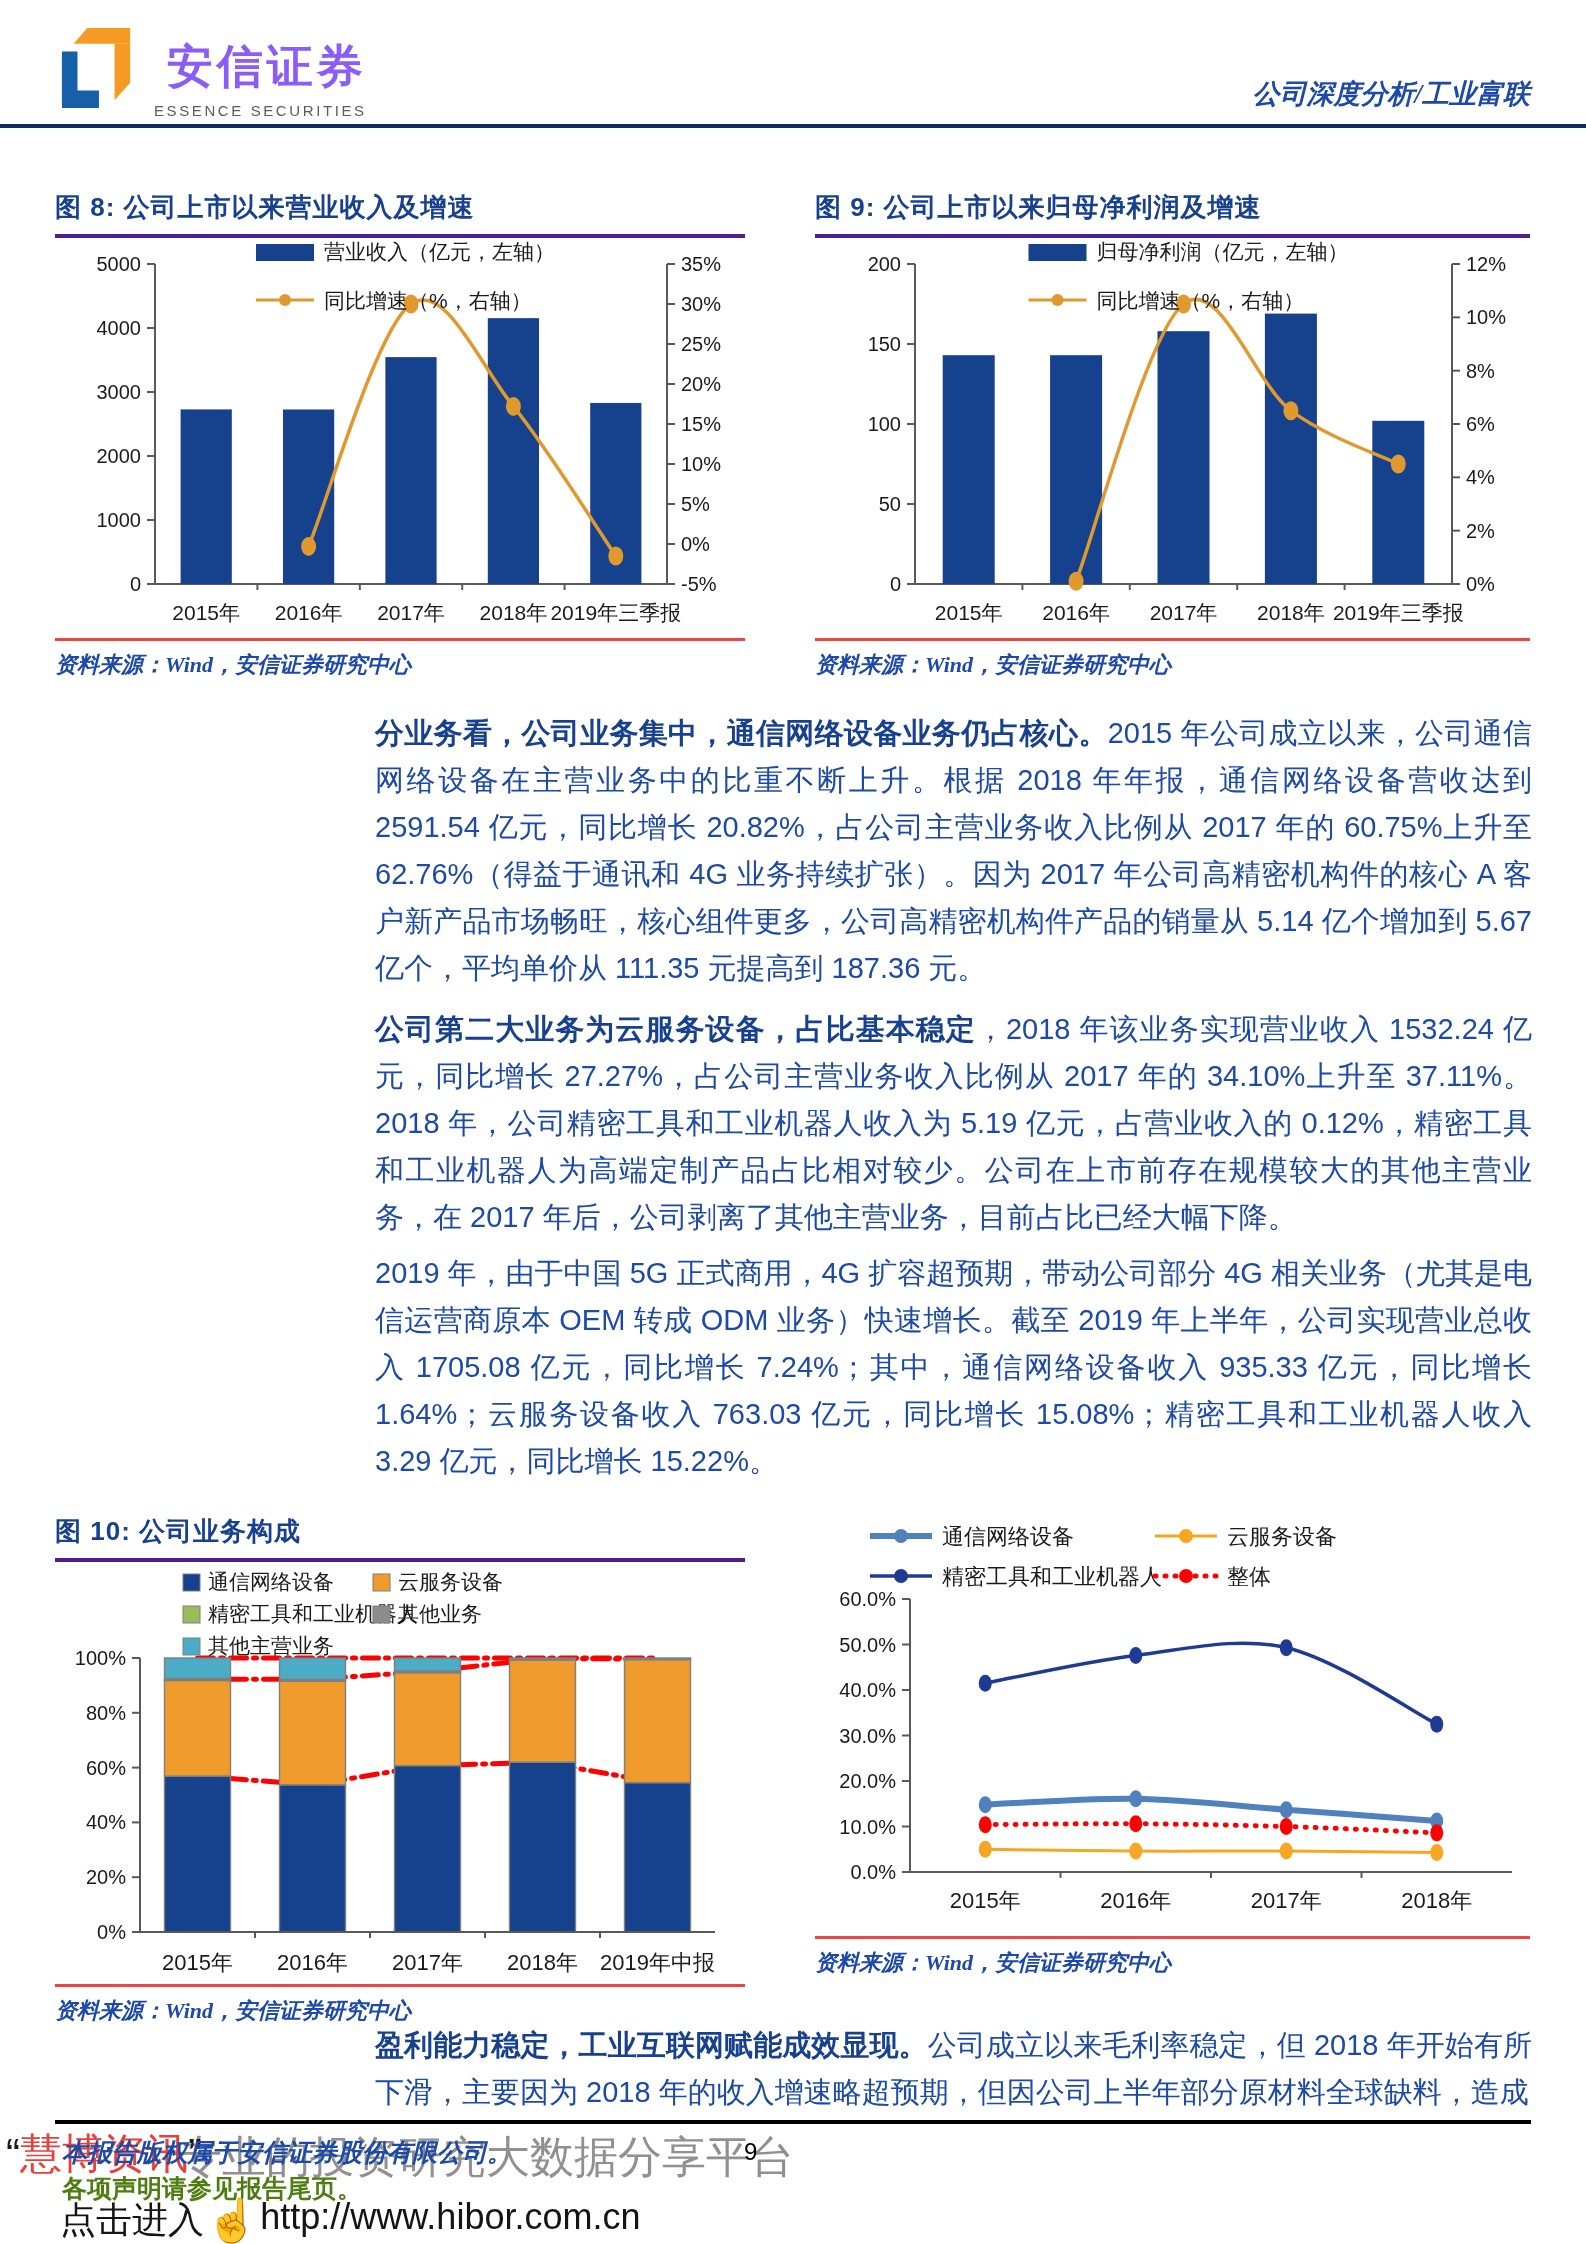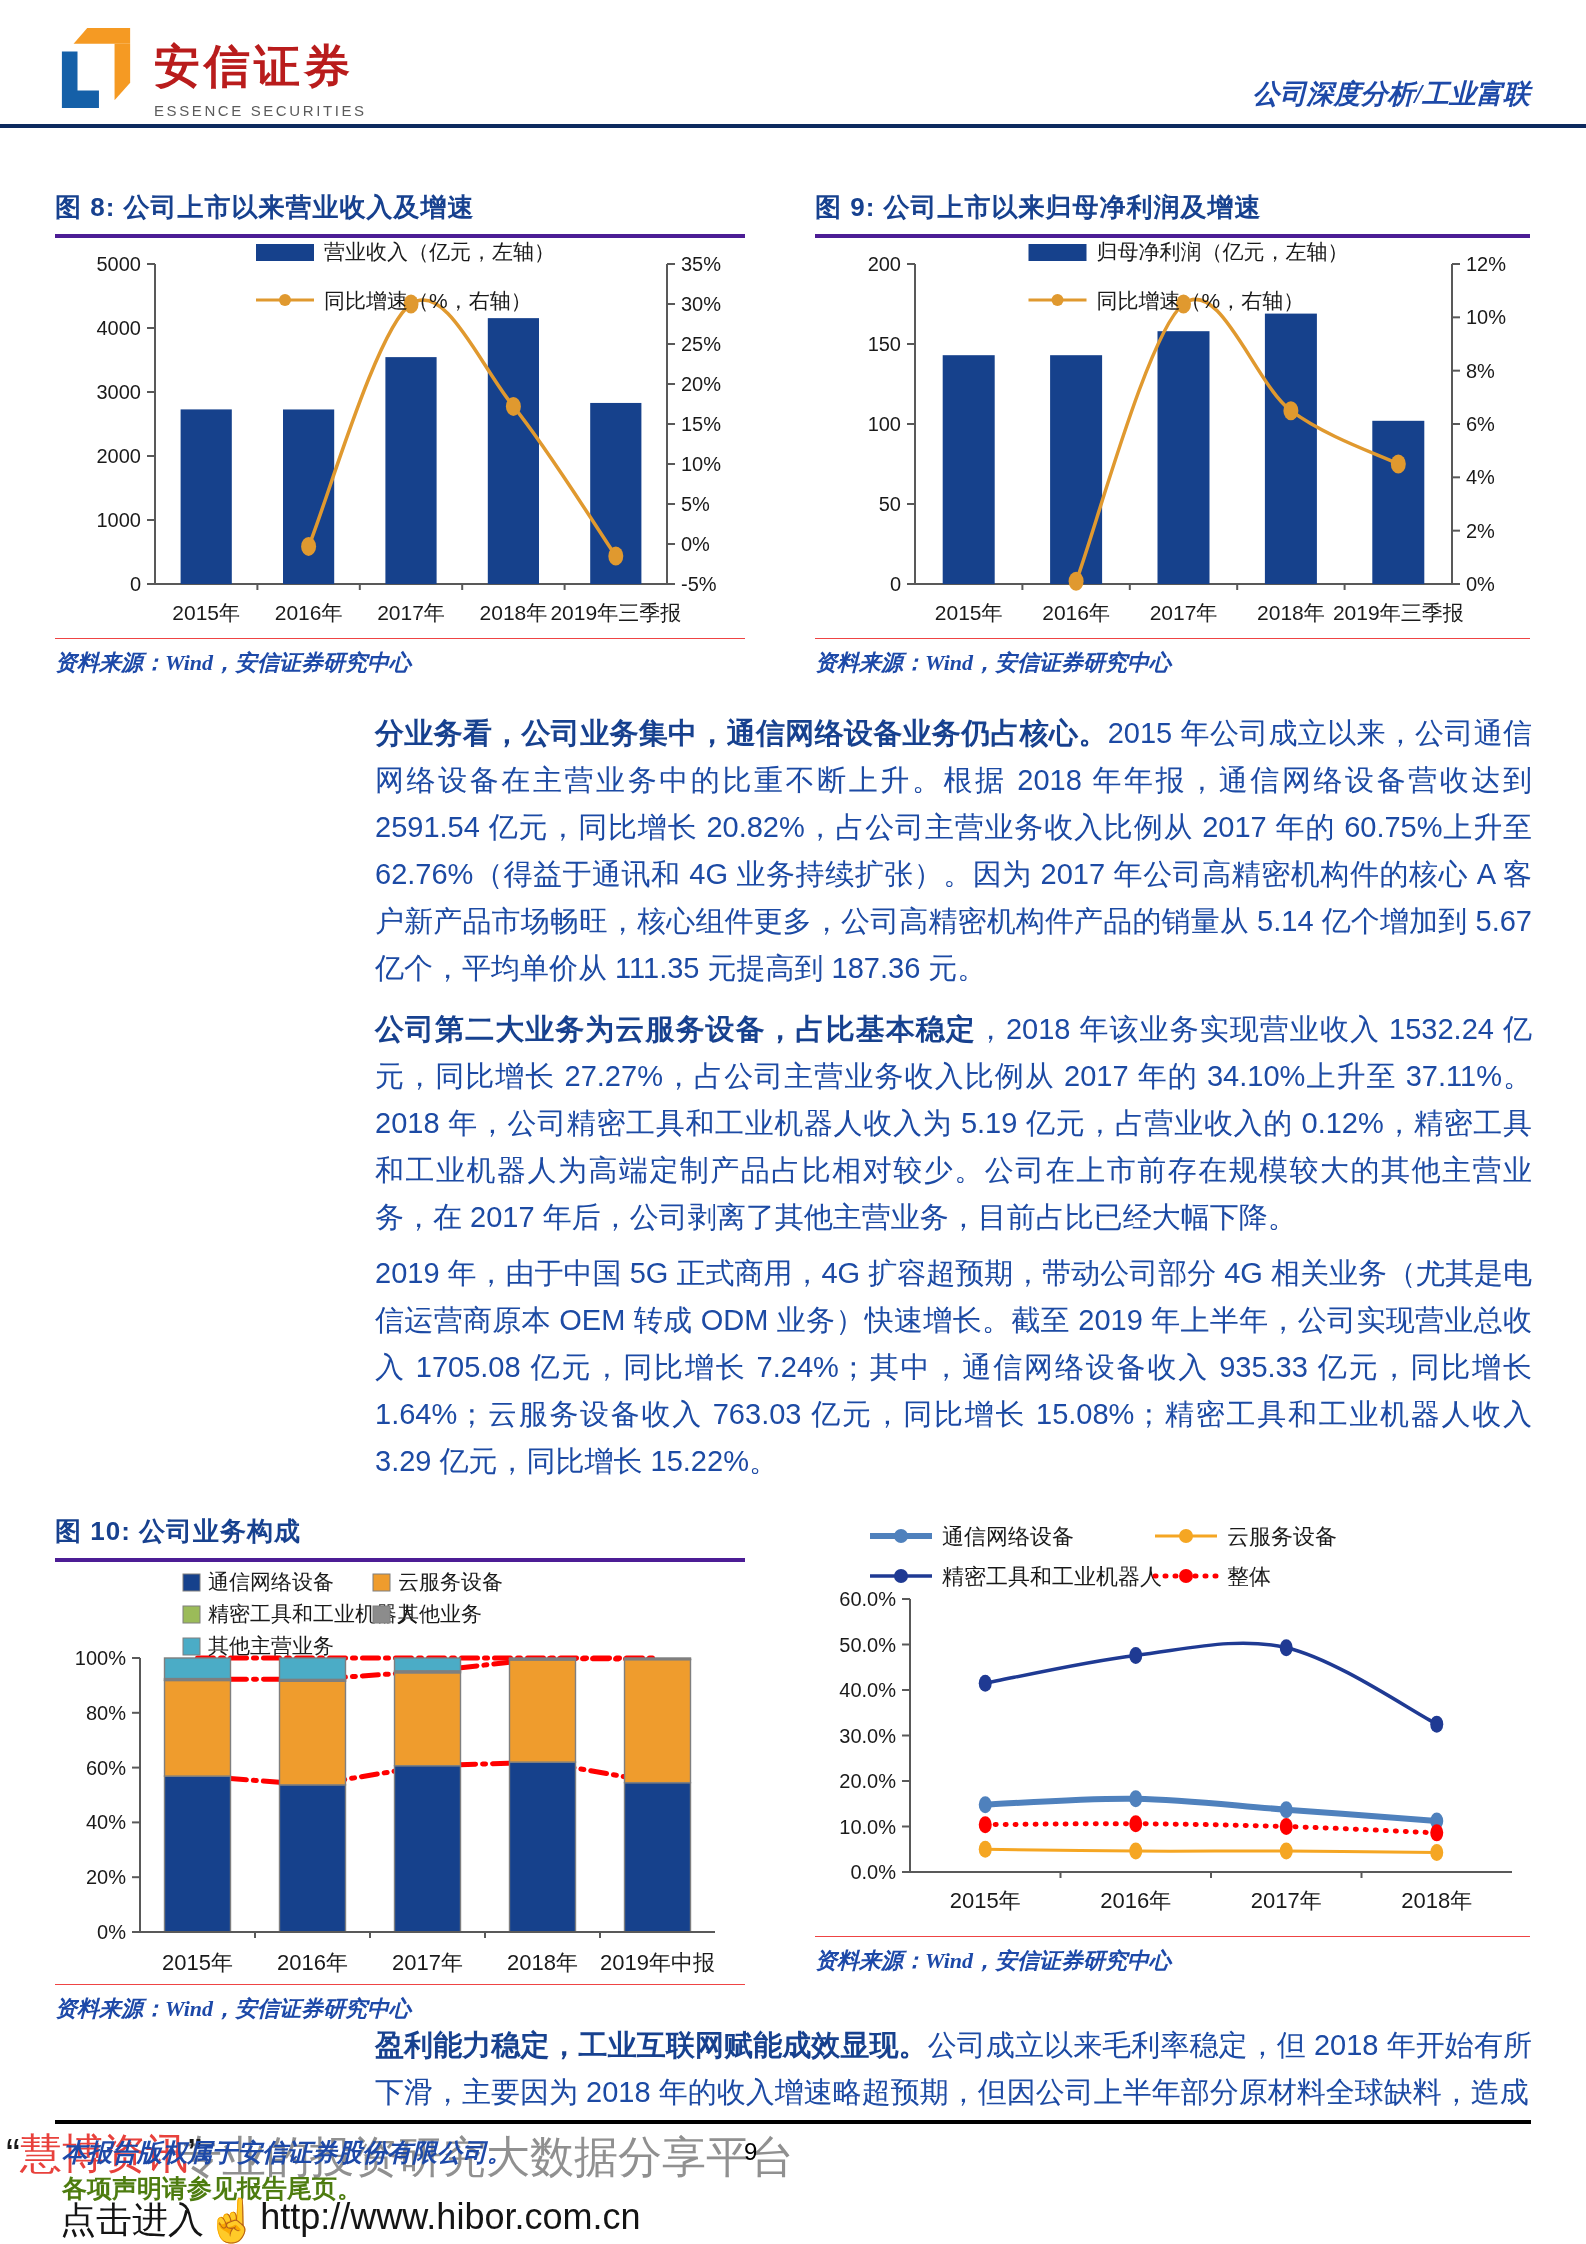--- a/index.html
+++ b/index.html
@@ -7,33 +7,33 @@
   body {
     width:1586px; height:2244px; position:relative; overflow:hidden;
     font-family:"Liberation Sans", sans-serif; color:#1C4AA4;
   }
   
   .header { position:absolute; top:0; left:0; width:1586px; height:128px;
             border-bottom:4px solid #0D2A5E; }
   .logo-wrap { position:absolute; left:58px; top:26px; display:flex; align-items:flex-start; }
   .logo-mark { width:78px; height:84px; }
   .brand-text { margin-left:18px; padding-top:10px; }
-  .brand-cn { font-size:46px; font-weight:700; color:#b91c1c; letter-spacing:4px; }
+  .brand-cn { font-size:46px; font-weight:700; color:#8b5cf6; letter-spacing:4px;text-align:right; }
   .brand-en { font-size:15px; color:#5B5B5B; letter-spacing:2.6px; margin-top:4px;text-align:right; }
   .header-right { position:absolute; right:56px; bottom:12px; font-size:27px; color:#1D49A8;
                   font-family:"Liberation Serif", serif; font-style:italic; font-weight:700; }
   
   .figrow { position:absolute; left:55px; width:1475px; display:flex; justify-content:space-between; }
   .figrow1 { top:190px; }
   .figrow2 { top:1486px;margin-top:28px; }
   .figure-690 { width:690px; }
   .figure-715 { width:715px; }
   .fig-title { font-size:26px; font-weight:700; color:#17418F; padding-bottom:9px;
                border-bottom:4px solid #4c1d95; letter-spacing:1px; }
-  .fig-source { border-top:1px solid #ef4444; margin-top:2px; padding-top:9px;
+  .fig-source { border-top:3px solid #ef4444; margin-top:2px; padding-top:9px;
                 font-size:22px; color:#1D49A8; font-style:italic; font-weight:700;
                 font-family:"Liberation Serif", serif; }
   svg.chart { display:block; }
   
   .para { position:absolute; left:375px; width:1157px; font-size:29px; line-height:1.62;
           color:#1C4AA4; text-align:justify; }
   .para b { color:#17418F; }
   .p1 { top:710px; } .p2 { top:1006px; } .p3 { top:1250px; } .p4 { top:2022px; }
   
   .footer-rule { position:absolute; left:55px; width:1476px; top:2120px; border-top:4px solid #000; }

